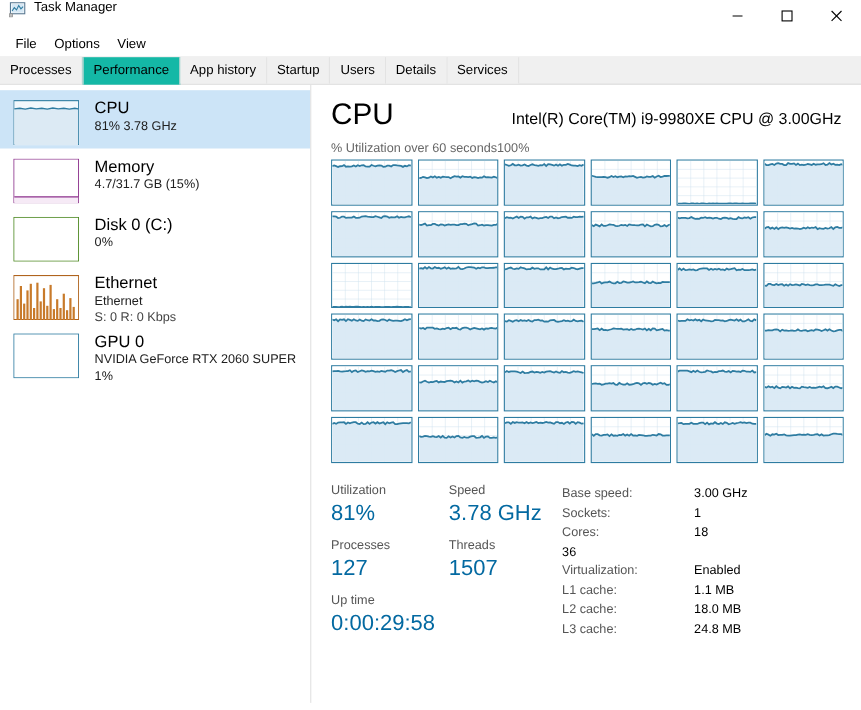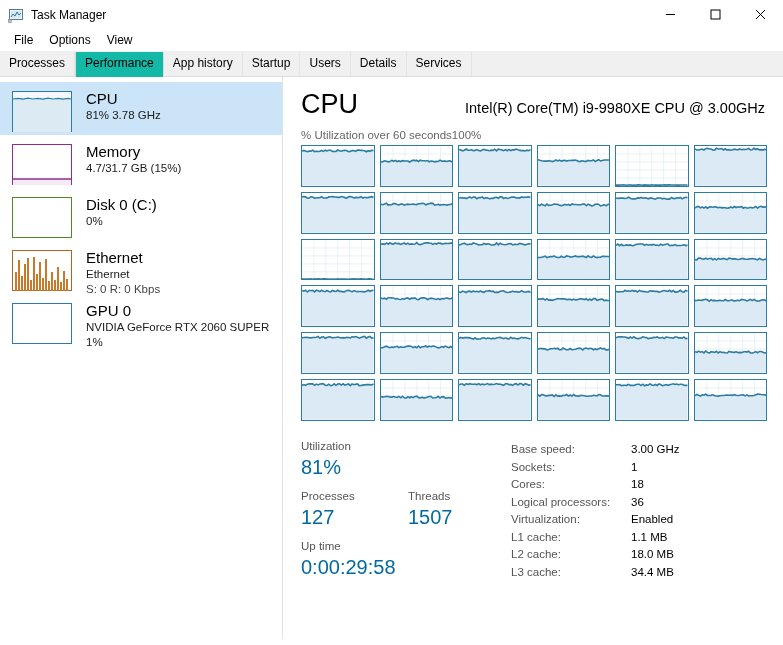--- a/index.html
+++ b/index.html
@@ -13,21 +13,21 @@
     font-family: "Liberation Sans", sans-serif;
     color: #000000;
     overflow: hidden;
     position: relative;
   }
 
   
   .titlebar {
     height: 29px;
     display: flex;
-    align-items: center;
+    align-items: flex-start;
     background: #ffffff;
     position: relative;
   }
   .tb-icon {
     width: 16px;
     height: 16px;
     margin-left: 8px;
     margin-right: 7px;
     position: relative;
     flex: none;
@@ -985,20 +985,24 @@
         </div>
       </div>
 
     <div class="stats">
       <div class="stats-left">
         <div class="stat-row">
           <div class="stat-block">
             <div class="stat-label">Utilization</div>
             <div class="stat-value">81%</div>
           </div>
+          <div class="stat-block">
+            <div class="stat-label">Speed</div>
+            <div class="stat-value">3.78 GHz</div>
+          </div>
         </div>
         <div class="stat-row">
           <div class="stat-block">
             <div class="stat-label">Processes</div>
             <div class="stat-value">127</div>
           </div>
           <div class="stat-block">
             <div class="stat-label">Threads</div>
             <div class="stat-value">1507</div>
           </div>
@@ -1018,38 +1022,37 @@
           </div>
           <div class="spec-row">
             <div class="spec-name">Sockets:</div>
             <div class="spec-val">1</div>
           </div>
           <div class="spec-row">
             <div class="spec-name">Cores:</div>
             <div class="spec-val">18</div>
           </div>
           <div class="spec-row">
-            <div class="spec-name">Logical processors:</div>
             <div class="spec-val">36</div>
           </div>
           <div class="spec-row">
             <div class="spec-name">Virtualization:</div>
             <div class="spec-val">Enabled</div>
           </div>
           <div class="spec-row">
             <div class="spec-name">L1 cache:</div>
             <div class="spec-val">1.1 MB</div>
           </div>
           <div class="spec-row">
             <div class="spec-name">L2 cache:</div>
             <div class="spec-val">18.0 MB</div>
           </div>
           <div class="spec-row">
             <div class="spec-name">L3 cache:</div>
-            <div class="spec-val">34.4 MB</div>
+            <div class="spec-val">24.8 MB</div>
           </div>
         </div>
     </div>
 
   </div>
 </div>
 
 <div class="statusbar">
   
   

